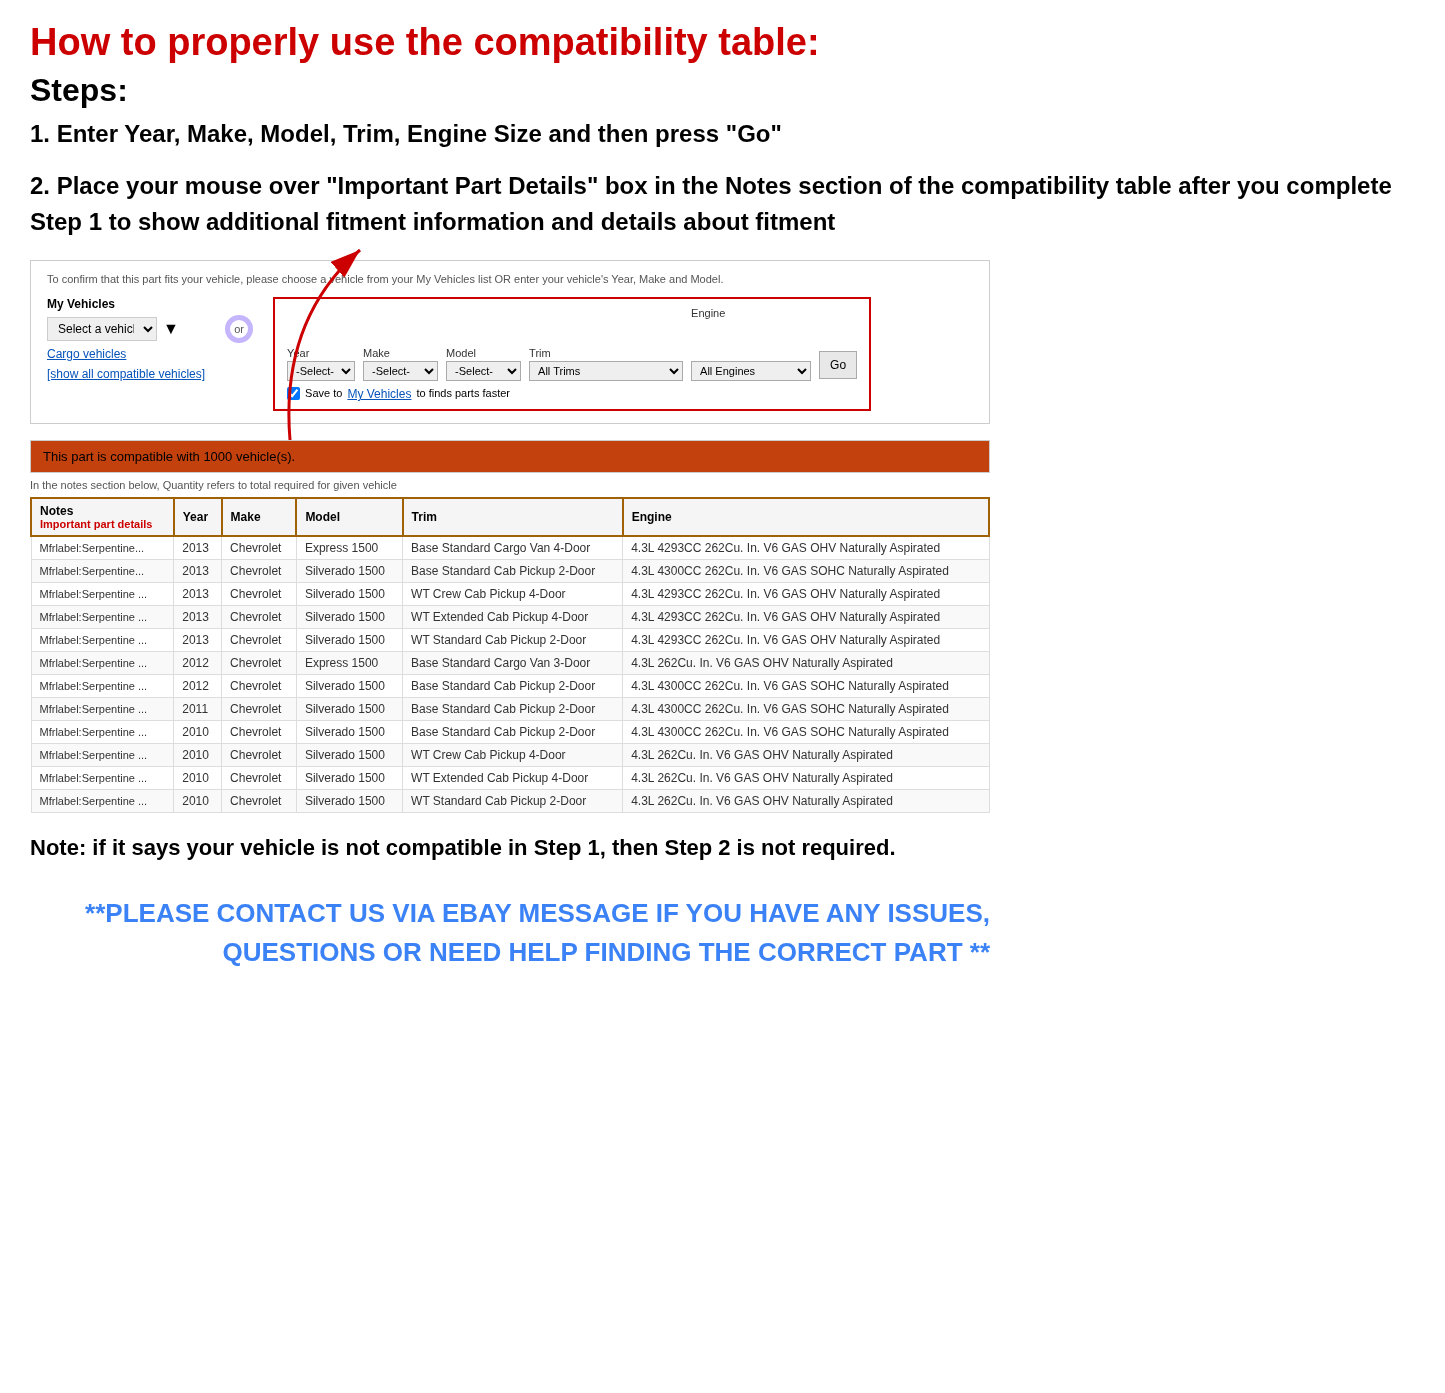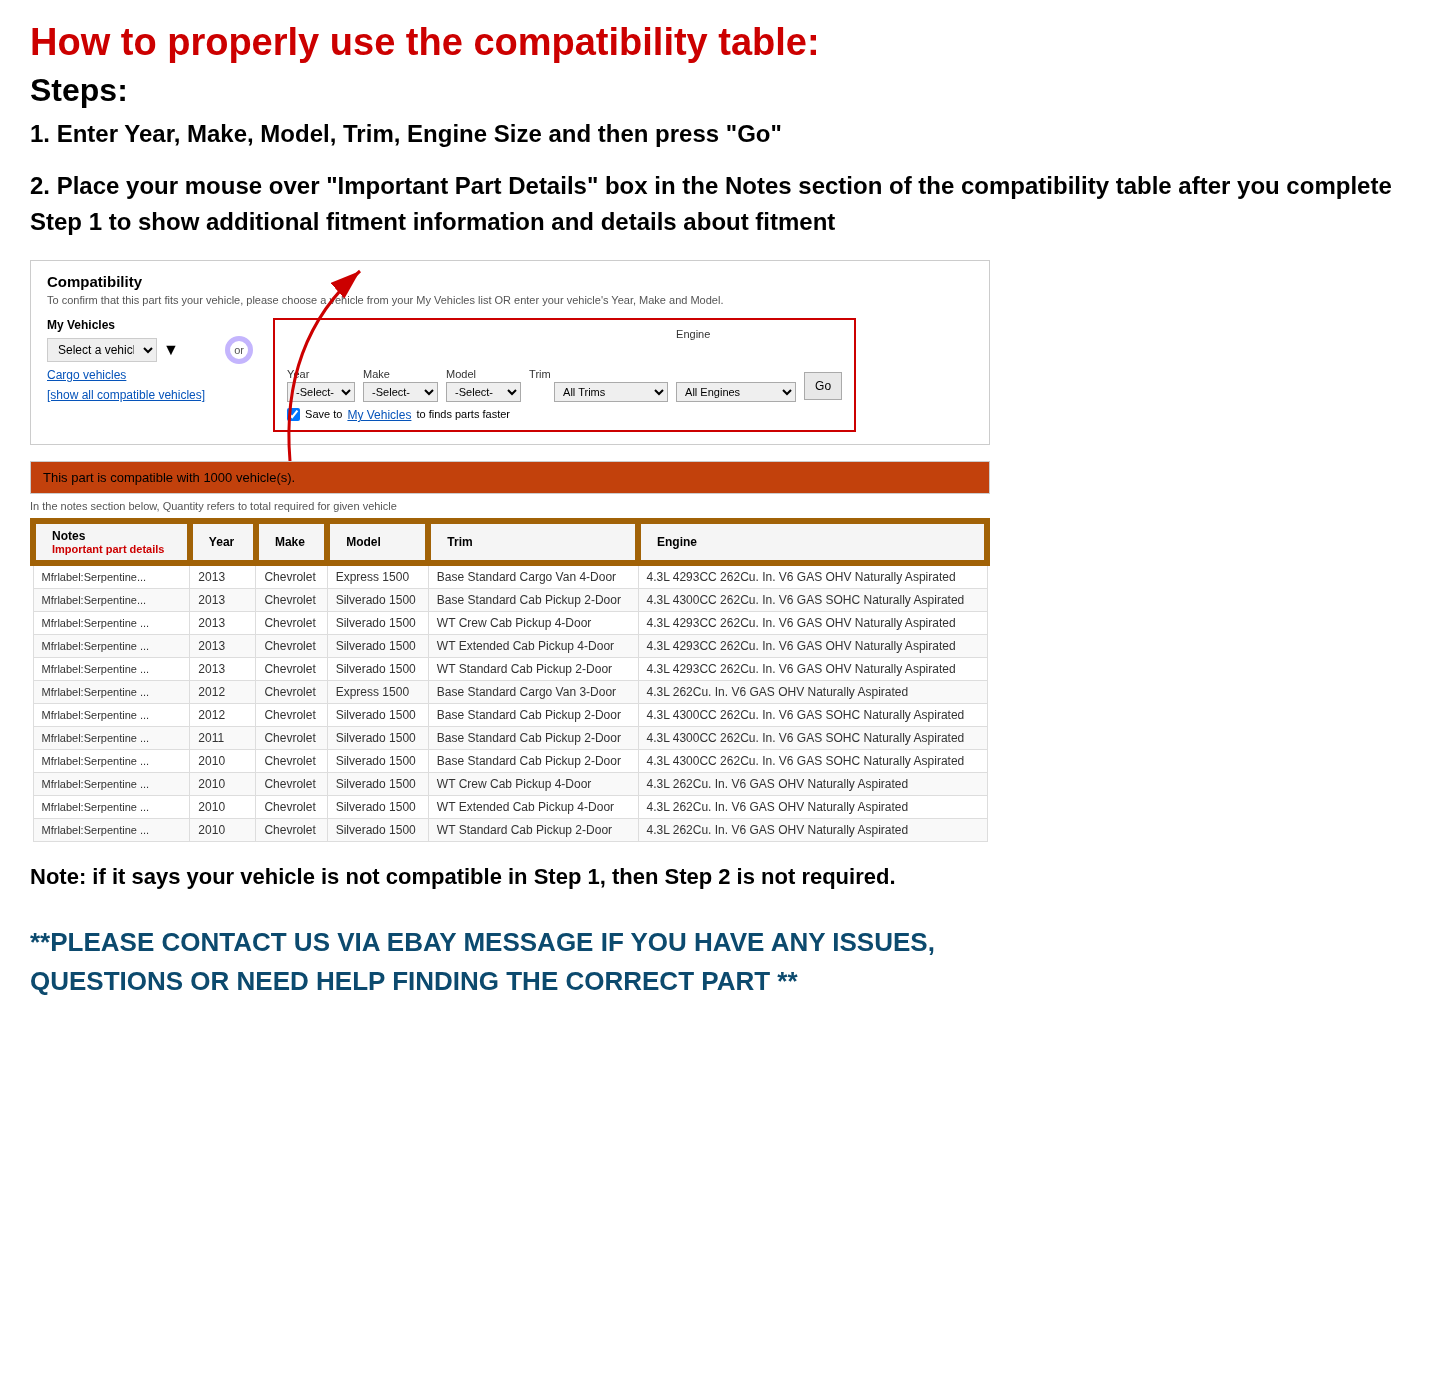--- a/index.html
+++ b/index.html
@@ -130,21 +130,21 @@
       color: #333;
     }
     .ymm-field select {
       border: 1px solid #aaa;
       padding: 2px 4px;
       font-size: 11px;
     }
     .ymm-field.year select { width: 68px; }
     .ymm-field.make select { width: 75px; }
     .ymm-field.model select { width: 75px; }
-    .ymm-field.trim select { width: 114px; margin-left: 25px; }
+    .ymm-field.trim select { width: 154px; }
     .ymm-field.engine select { width: 120px; margin-top: 40px; }
     .go-btn {
       background: #e8e8e8;
       border: 1px solid #aaa;
       padding: 3px 10px;
       font-size: 12px;
       cursor: pointer;
       height: 28px;
       margin-bottom: 2px;
     }
@@ -176,22 +176,22 @@
 
     
     .compat-table {
       width: 960px;
       border-collapse: collapse;
       font-size: 12px;
       margin-bottom: 20px;
     }
     .compat-table th {
       background: #f5f5f5;
-      border: 6px solid #a16207;
-      padding: 5px 16px;
+      border: 2px solid #a16207;
+      padding: 5px 8px;
       text-align: left;
       font-weight: bold;
     }
     .compat-table th.notes-col {
       color: #000;
     }
     .compat-table th .important-detail {
       color: #cc0000;
       font-size: 11px;
       display: block;
@@ -217,25 +217,26 @@
       font-size: 22px;
       font-weight: bold;
       color: #000;
       margin-bottom: 30px;
       line-height: 1.4;
       width: 960px;
     }
 
     
     .contact-msg {
-      color: #0c4a6e;
+      color: #3b82f6;
       font-size: 26px;
       font-weight: bold;
       line-height: 1.5;
       width: 960px;
+      text-align: right;
     }
     .arrow-svg {
       position: absolute;
       top: -230px;
       left: 190px;
       z-index: 10;
       pointer-events: none;
     }
   </style>
 </head>
@@ -243,21 +244,20 @@
 
 <h1 class="main-title">How to properly use the compatibility table:</h1>
 
 <h2 class="steps-title">Steps:</h2>
 
 <p class="step-text">1. Enter Year, Make, Model, Trim, Engine Size and then press "Go"</p>
 
 <p class="step2-text">2. Place your mouse over "Important Part Details" box in the Notes section of the compatibility table after you complete Step 1 to show additional fitment information and details about fitment</p>
 
 <div class="compat-box">
-  <div class="compat-title">Compatibility</div>
   <div class="compat-subtitle">To confirm that this part fits your vehicle, please choose a vehicle from your My Vehicles list OR enter your vehicle's Year, Make and Model.</div>
 
   <div class="compat-form-row">
 
     <div class="my-vehicles-section">
       <div class="my-vehicles-label">My Vehicles</div>
       <div class="vehicle-select-wrapper">
         <select class="vehicle-select">
           <option>Select a vehicle</option>
         </select>

